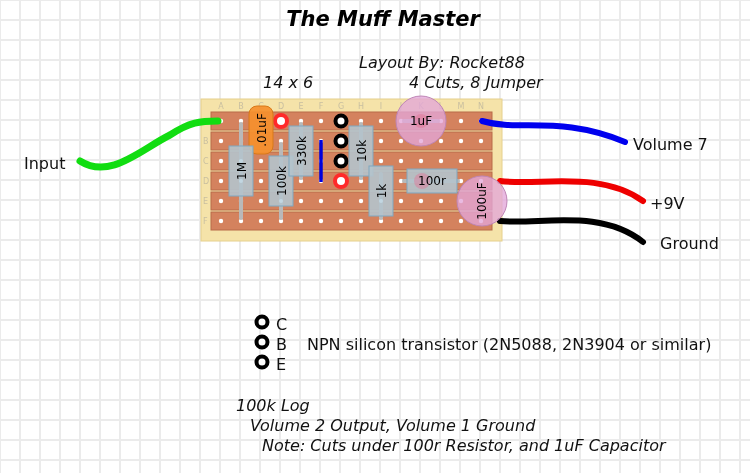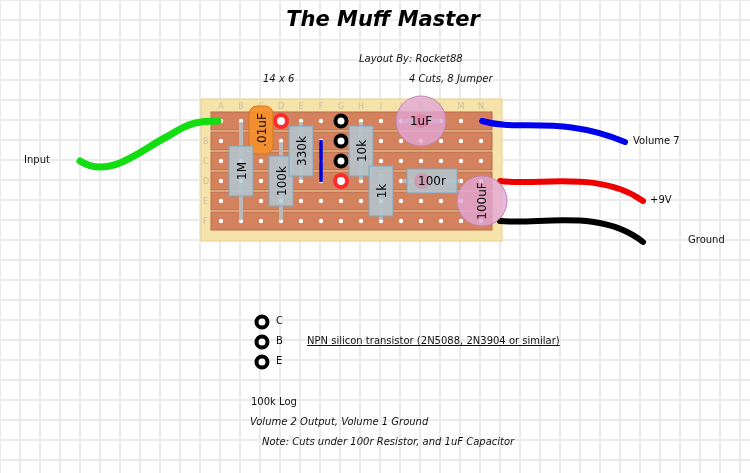--- a/index.html
+++ b/index.html
@@ -11,21 +11,21 @@
       linear-gradient(to bottom, #ebebeb 2px, transparent 2px);
     background-size: 20px 20px;
     background-position: -1px -1px;
     font-family: "DejaVu Sans", sans-serif;
   }
   .title {
     position: absolute; left: 0; width: 766px; top: 7px; text-align: center;
     font-family: "DejaVu Sans", sans-serif; font-weight: bold; font-style: italic;
     font-size: 21px; color: #000;
   }
-  .txt { position: absolute; font-size: 10px; color: #111; white-space: nowrap; }
+  .txt { position: absolute; font-size: 16px; color: #111; white-space: nowrap; }
   .it { font-style: italic; }
   svg#board { position: absolute; left: 0; top: 0; }
   .comp-label { font-family: "DejaVu Sans", sans-serif; font-size: 12px; fill: #000; }
   .row-letter, .col-letter { font-family: "DejaVu Sans", sans-serif; font-size: 8px; fill: #c9bfa0; }
 </style>
 </head>
 <body>
 
 <div class="title">The Muff Master</div>
 <div class="txt it" style="left:359px; top:53px;">Layout By: Rocket88</div>
@@ -214,21 +214,21 @@
   <g fill="#fff" stroke="#000" stroke-width="4">
     <circle cx="262" cy="322" r="5.5"></circle>
     <circle cx="262" cy="342" r="5.5"></circle>
     <circle cx="262" cy="362" r="5.5"></circle>
   </g>
 </svg>
 
 <div class="txt" style="left:24px; top:154px;">Input</div>
 <div class="txt" style="left:633px; top:135px;">Volume 7</div>
 <div class="txt" style="left:650px; top:194px;">+9V</div>
-<div class="txt" style="left:660px; top:234px;padding-left:28px;">Ground</div>
+<div class="txt" style="left:660px; top:234px;">Ground</div>
 
 <div class="txt" style="left:276px; top:315px;">C</div>
 <div class="txt" style="left:276px; top:335px;">B</div>
 <div class="txt" style="left:276px; top:355px;">E</div>
-<div class="txt" style="left:307px; top:335px;text-decoration:underline;">NPN silicon transistor (2N5088, 2N3904 or similar)</div>
-<div class="txt" style="left:251px; top:396px;">100k Log</div>
+<div class="txt" style="left:307px; top:335px;">NPN silicon transistor (2N5088, 2N3904 or similar)</div>
+<div class="txt" style="left:236px; top:396px;font-style:italic;">100k Log</div>
 <div class="txt it" style="left:250px; top:416px;text-align:right;">Volume 2 Output, Volume 1 Ground</div>
 <div class="txt it" style="left:245px; top:436px;margin-left:17px;">Note: Cuts under 100r Resistor, and 1uF Capacitor</div>
 
 </body></html>

